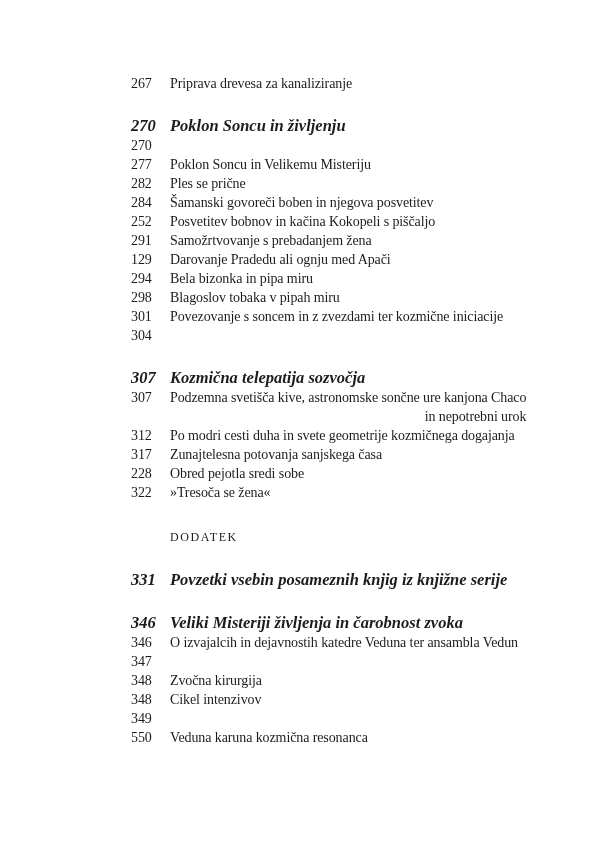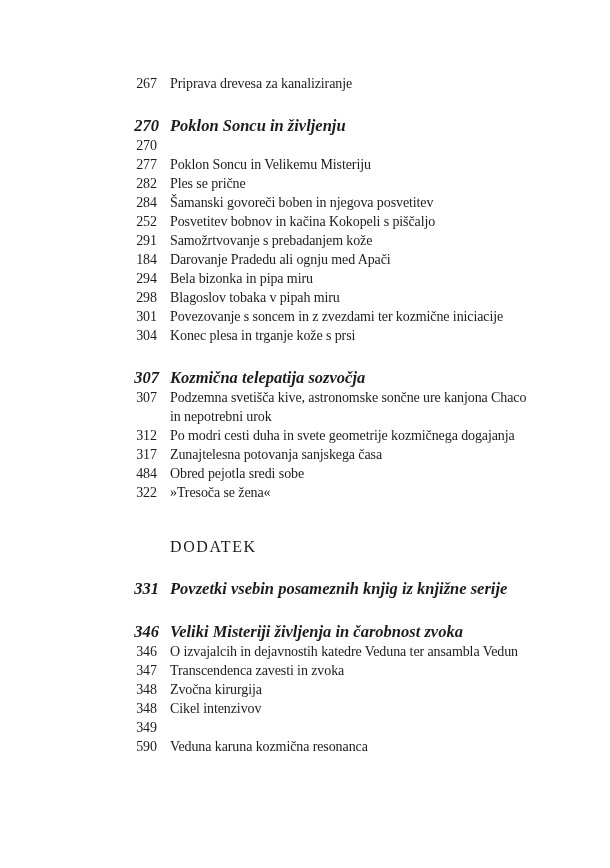--- a/index.html
+++ b/index.html
@@ -25,39 +25,39 @@
   .row {
     display: flex;
     align-items: baseline;
     font-size: 14px;
     line-height: 19px;
     letter-spacing: -0.1px;
   }
   .num {
     flex: none;
     width: 31px;
-    text-align: center;
+    text-align: left;
   }
   .title {
     display: block;
     margin-left: 8px;
     white-space: nowrap;
   }
-  .l1, .l2 { display: block; }
+  .l1, .l2 { display: block; text-align: right; }
   .row.chapter {
     font-weight: bold;
     font-style: italic;
     font-size: 16.5px;
     line-height: 21px;
     letter-spacing: 0;
     margin-top: 22px;
   }
   .row.label {
-    margin-top: 35px;
-    font-size: 16px;
+    margin-top: 26px;
+    font-size: 12px;
     letter-spacing: 1.6px;
   }
 </style>
 </head>
 <body>
 
 <div class="page">
   <div class="toc" id="toc">
       <div class="row entry">
         <span class="num">267</span>
@@ -94,25 +94,25 @@
       </div>
       <div class="row entry">
         <span class="num">252</span>
         <span class="title">
           <span class="l1">Posvetitev bobnov in kačina Kokopeli s piščaljo</span>
         </span>
       </div>
       <div class="row entry">
         <span class="num">291</span>
         <span class="title">
-          <span class="l1">Samožrtvovanje s prebadanjem kože</span>
-        </span>
-      </div>
-      <div class="row entry">
-        <span class="num">184</span>
+          <span class="l1">Samožrtvovanje s prebadanjem žena</span>
+        </span>
+      </div>
+      <div class="row entry">
+        <span class="num">129</span>
         <span class="title">
           <span class="l1">Darovanje Pradedu ali ognju med Apači</span>
         </span>
       </div>
       <div class="row entry">
         <span class="num">294</span>
         <span class="title">
           <span class="l1">Bela bizonka in pipa miru</span>
         </span>
       </div>
@@ -123,23 +123,20 @@
         </span>
       </div>
       <div class="row entry">
         <span class="num">301</span>
         <span class="title">
           <span class="l1">Povezovanje s soncem in z zvezdami ter kozmične iniciacije</span>
         </span>
       </div>
       <div class="row entry">
         <span class="num">304</span>
-        <span class="title">
-          <span class="l1">Konec plesa in trganje kože s prsi</span>
-        </span>
       </div>
       <div class="row chapter">
         <span class="num">307</span>
         <span class="title">
           <span class="l1">Kozmična telepatija sozvočja</span>
         </span>
       </div>
       <div class="row entry">
         <span class="num">307</span>
         <span class="title">
@@ -153,21 +150,21 @@
           <span class="l1">Po modri cesti duha in svete geometrije kozmičnega dogajanja</span>
         </span>
       </div>
       <div class="row entry">
         <span class="num">317</span>
         <span class="title">
           <span class="l1">Zunajtelesna potovanja sanjskega časa</span>
         </span>
       </div>
       <div class="row entry">
-        <span class="num">484</span>
+        <span class="num">228</span>
         <span class="title">
           <span class="l1">Obred pejotla sredi sobe</span>
         </span>
       </div>
       <div class="row entry">
         <span class="num">322</span>
         <span class="title">
           <span class="l1">»Tresoča se žena«</span>
         </span>
       </div>
@@ -190,39 +187,36 @@
         </span>
       </div>
       <div class="row entry">
         <span class="num">346</span>
         <span class="title">
           <span class="l1">O izvajalcih in dejavnostih katedre Veduna ter ansambla Vedun</span>
         </span>
       </div>
       <div class="row entry">
         <span class="num">347</span>
-        <span class="title">
-          <span class="l1">Transcendenca zavesti in zvoka</span>
-        </span>
       </div>
       <div class="row entry">
         <span class="num">348</span>
         <span class="title">
           <span class="l1">Zvočna kirurgija</span>
         </span>
       </div>
       <div class="row entry">
         <span class="num">348</span>
         <span class="title">
           <span class="l1">Cikel intenzivov</span>
         </span>
       </div>
       <div class="row entry">
         <span class="num">349</span>
       </div>
       <div class="row entry">
-        <span class="num">590</span>
+        <span class="num">550</span>
         <span class="title">
           <span class="l1">Veduna karuna kozmična resonanca</span>
         </span>
       </div>
     </div>
 </div>
 
 </body></html>

